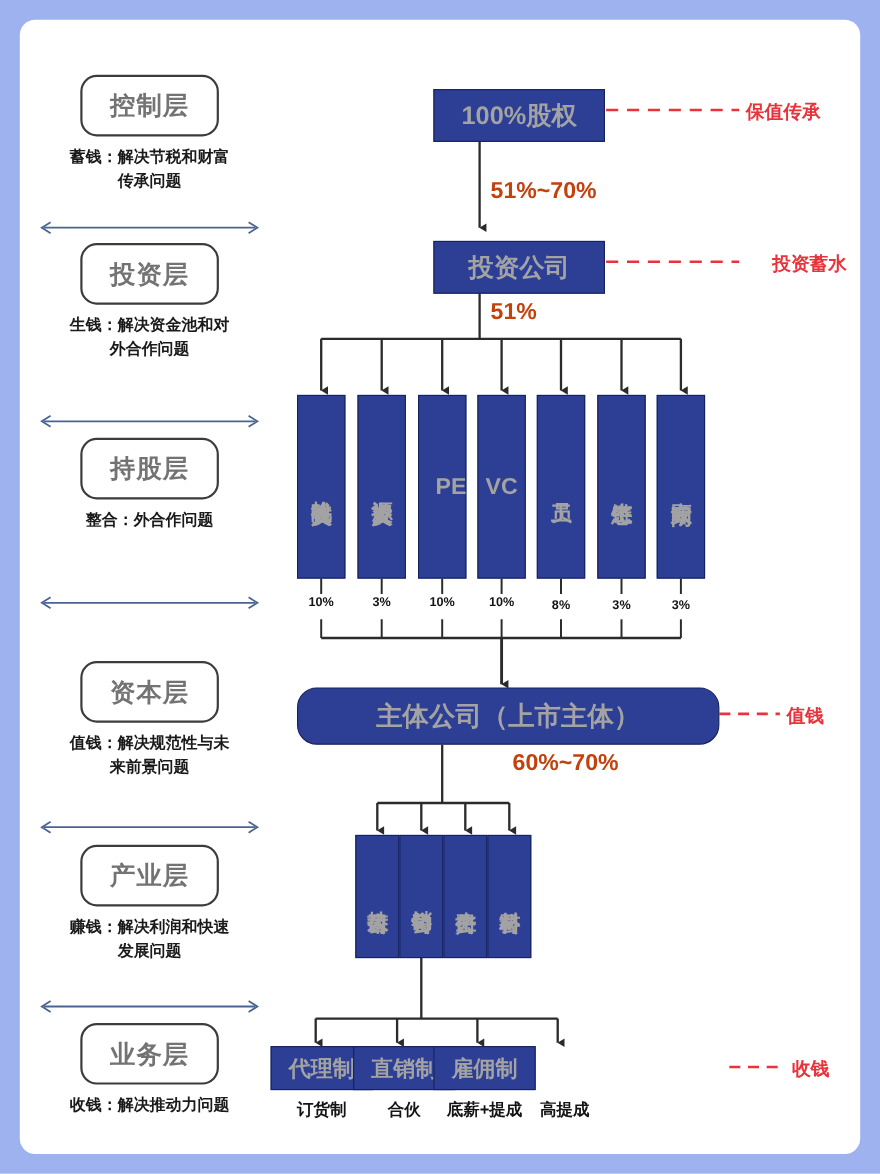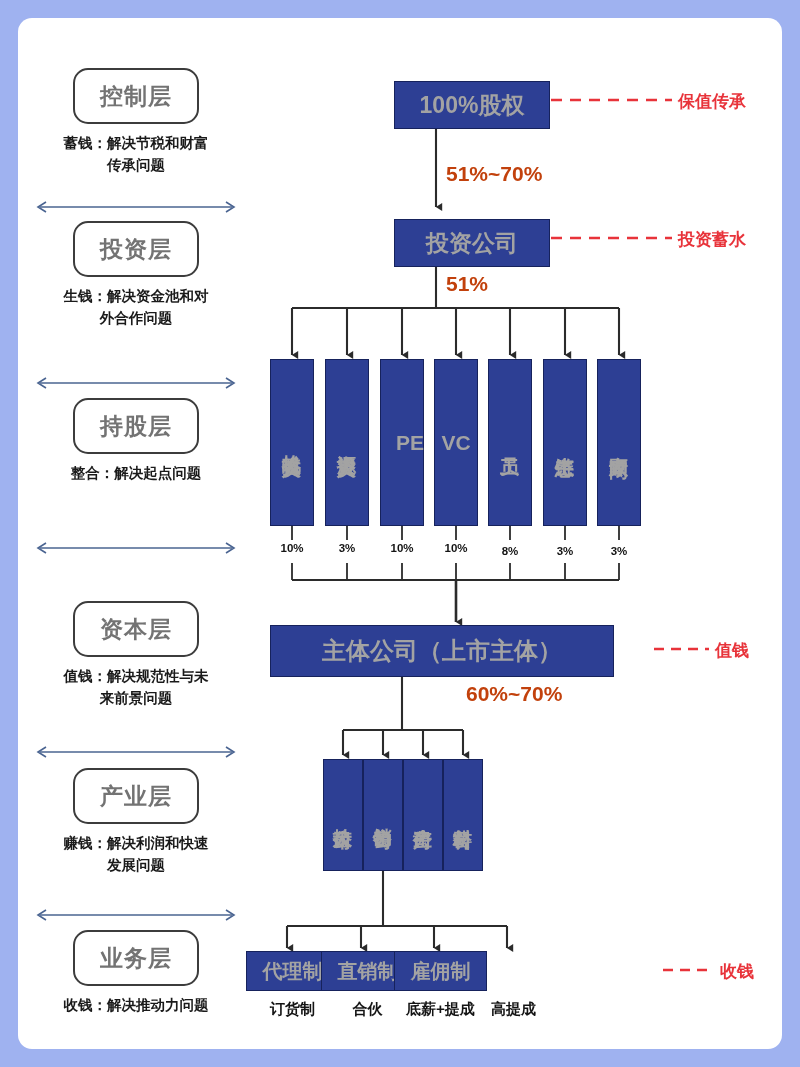--- a/index.html
+++ b/index.html
@@ -170,21 +170,21 @@
         <polyline points="14,2 6,7 14,12" fill="none" stroke="#4a6491" stroke-width="1.6"></polyline>
         <polyline points="194,2 202,7 194,12" fill="none" stroke="#4a6491" stroke-width="1.6"></polyline>
       </svg>
     </div>
 
     <div class="layer-group" style="top:380px">
       <div class="layer-pill">
         <span>持股层</span>
       </div>
       <div class="layer-desc">
-        <div>整合：解决起点问题</div>
+        <div>整合：外合作问题</div>
       </div>
     </div>
     <div class="layer-sep" style="top:523px">
       <svg width="208" height="14" viewBox="0 0 208 14">
         <line x1="8" y1="7" x2="200" y2="7" stroke="#4a6491" stroke-width="1.6"></line>
         <polyline points="14,2 6,7 14,12" fill="none" stroke="#4a6491" stroke-width="1.6"></polyline>
         <polyline points="194,2 202,7 194,12" fill="none" stroke="#4a6491" stroke-width="1.6"></polyline>
       </svg>
     </div>
 
@@ -328,21 +328,21 @@
     </div>
 
     <div class="pct-small" style="left:18px;  top:524px; width:40px;">10%</div>
     <div class="pct-small" style="left:73px;  top:524px; width:40px;">3%</div>
     <div class="pct-small" style="left:128px; top:524px; width:40px;">10%</div>
     <div class="pct-small" style="left:182px; top:524px; width:40px;">10%</div>
     <div class="pct-small" style="left:236px; top:527px; width:40px;">8%</div>
     <div class="pct-small" style="left:291px; top:527px; width:40px;">3%</div>
     <div class="pct-small" style="left:345px; top:527px; width:40px;">3%</div>
 
-    <div class="nodebox" style="left:16px; top:607px; width:344px; height:52px; font-size:24px;">
+    <div class="nodebox" style="left:16px; top:607px; width:384px; height:52px; font-size:24px;border-radius:18px;">
       <span>主体公司（上市主体）</span>
     </div>
 
     <div class="nodebox vertical" style="left:69px;  top:741px; width:40px; height:112px; font-size:19px;">
       <span>技术公司</span>
     </div>
     <div class="nodebox vertical" style="left:109px; top:741px; width:40px; height:112px; font-size:19px;">
       <span>销售公司</span>
     </div>
     <div class="nodebox vertical" style="left:149px; top:741px; width:40px; height:112px; font-size:19px;">
@@ -361,18 +361,18 @@
     <div class="nodebox" style="left:140px; top:933px; width:93px; height:40px; font-size:20px;">
       <span>雇佣制</span>
     </div>
 
     <div class="sub-caption" style="left:-8px;  top:982px; width:93px;">订货制</div>
     <div class="sub-caption" style="left:67px;  top:982px; width:93px;">合伙</div>
     <div class="sub-caption" style="left:140px; top:982px; width:93px;">底薪+提成</div>
     <div class="sub-caption" style="left:213px; top:982px; width:93px;">高提成</div>
 
     <div class="annotation" style="left:424px; top:72px;">保值传承</div>
-    <div class="annotation" style="left:424px; top:210px;">投资蓄水</div>
+    <div class="annotation" style="left:448px; top:210px;">投资蓄水</div>
     <div class="annotation" style="left:461px; top:621px;">值钱</div>
     <div class="annotation" style="left:466px; top:942px;">收钱</div>
 
   </div>
 </div>
 
 </body></html>

